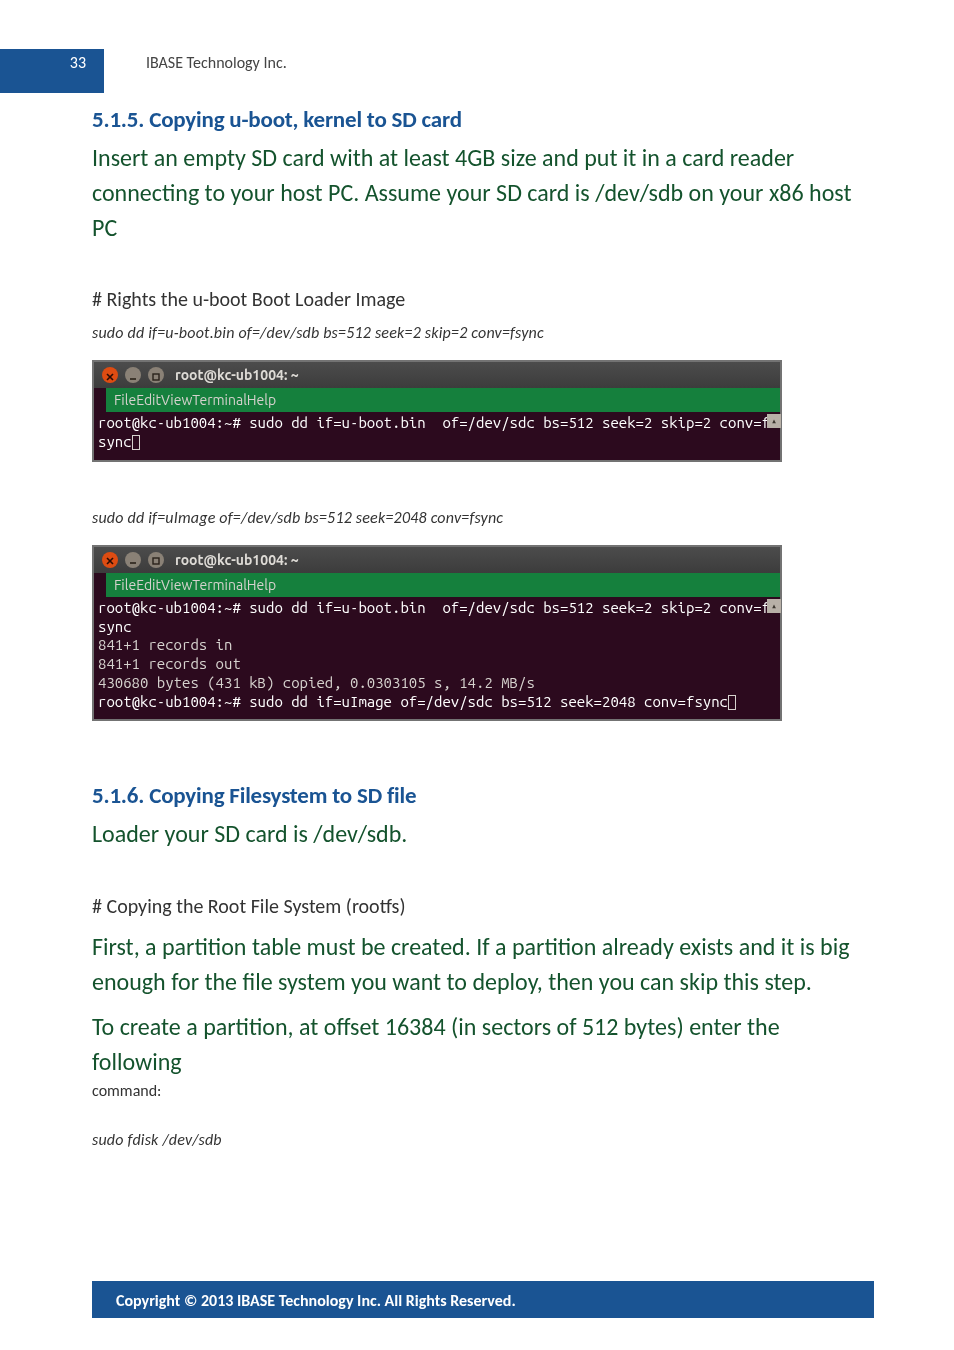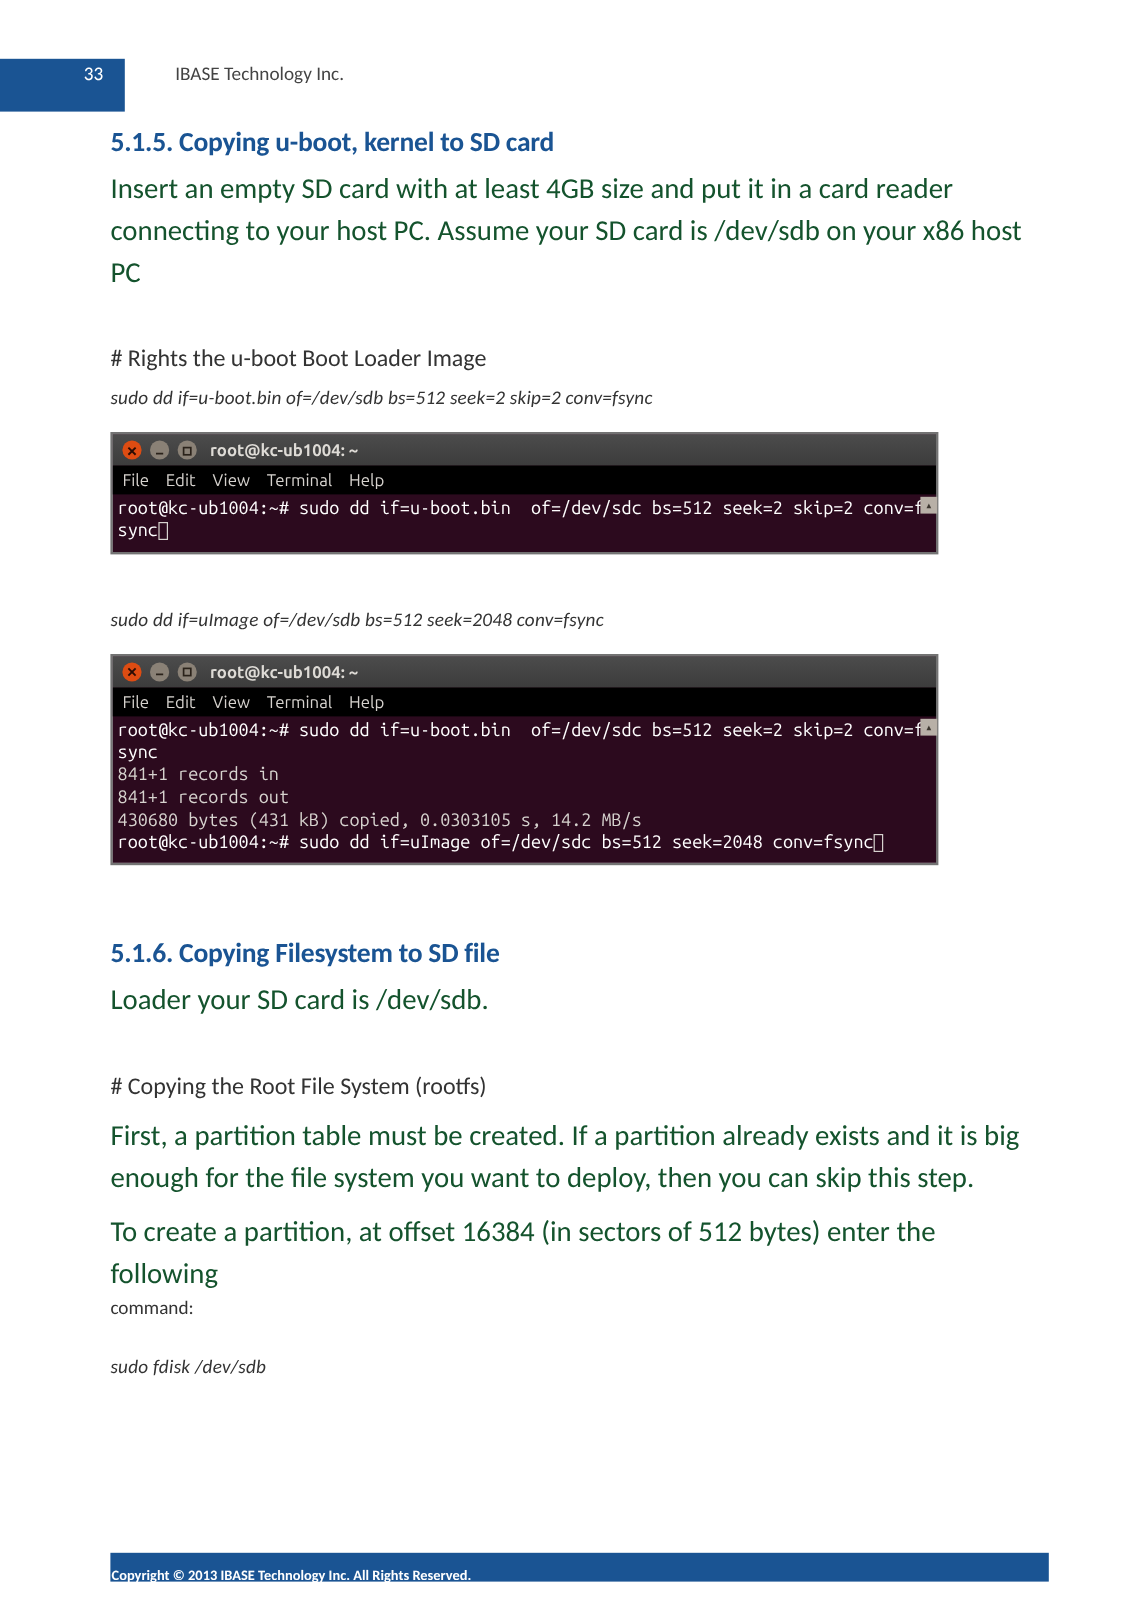--- a/index.html
+++ b/index.html
@@ -69,26 +69,26 @@
     font-size: 16px;
     color: #333;
     margin-bottom: 18px;
     letter-spacing: 0.2px;
   }
   .footer-bar {
     position: absolute;
     left: 92px;
     bottom: 32px;
     width: 782px;
-    height: 24px;
+    height: 37px;
     background: #1a5493;
     color: #fff;
-    font-size: 12px;
+    font-size: 16px;
     font-weight: 700;
-    padding-left: 1px;
+    padding-left: 24px;
     line-height: 40px;
   }
   
   .term-frame {
     border: 2px solid #737373;
     width: 690px;
     margin-bottom: 10px;
   }
   .term {
     background: #2c0a1e;
@@ -117,27 +117,27 @@
     font-size: 11px;
     text-align: center;
     line-height: 16px;
     color: #3a1a0a;
   }
   .tb-close { background: #de4c12; }
   .tb-min { background: #8a8176; }
   .tb-max { background: #8a8176; }
   .tbtn svg { width:10px; height:10px; vertical-align: middle; }
   .term-menu {
-    background: #000000;
+    background: #15803d;
     color: #d6d2ce;
     font-family: Ubuntu, Arial, sans-serif;
     font-size: 14px;
     padding: 4px 8px;
     display: flex;
-    gap: 14px;
+    margin-left: 12px;
   }
   .term-body {
     padding: 2px 4px 2px 4px;
     color: #d6d2ce;
     line-height: 1.25;
     white-space: pre;
   }
   .term-body .pw { color: #fff; }
   .scroll-up {
     position: absolute;

